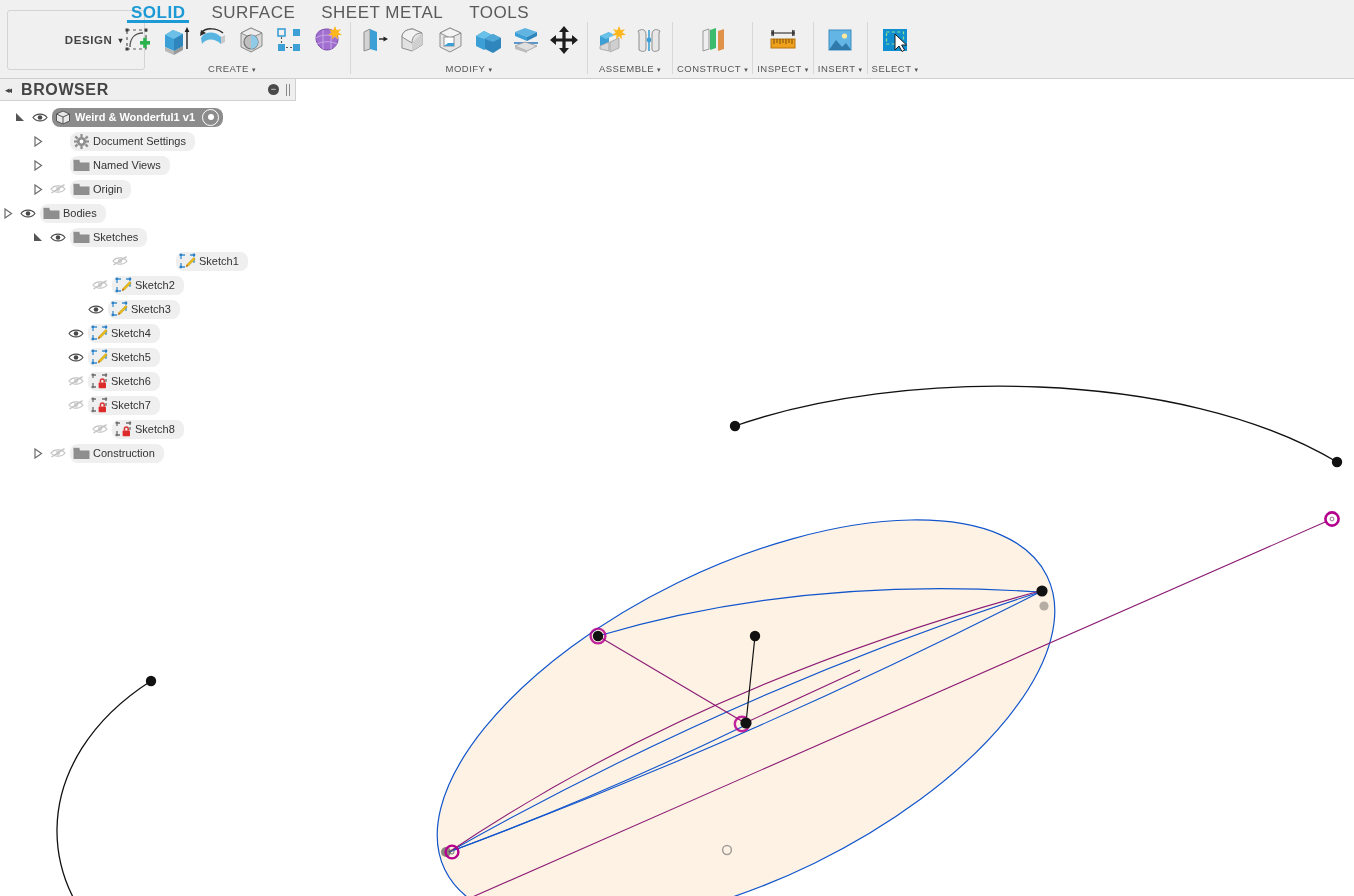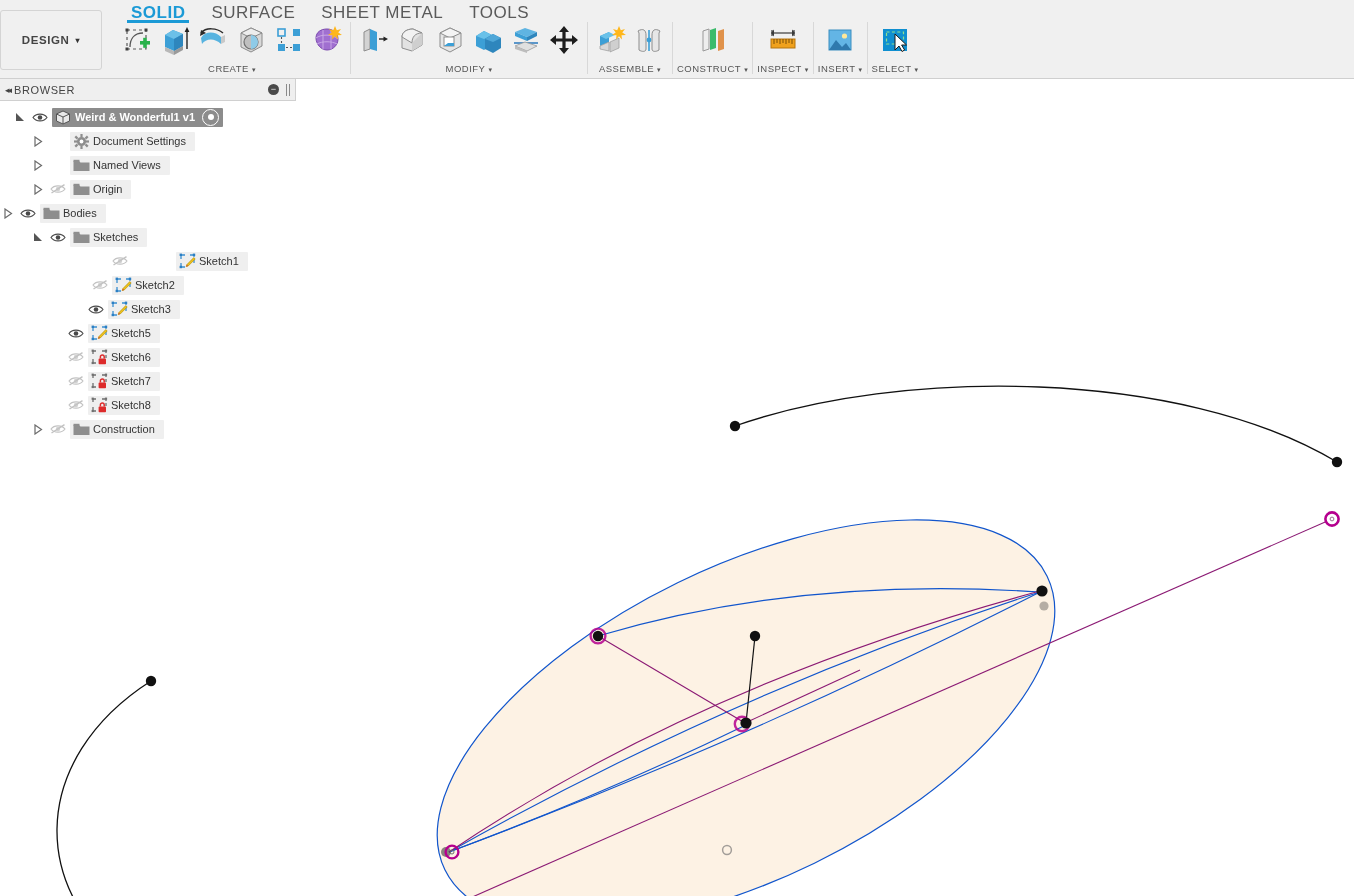--- a/index.html
+++ b/index.html
@@ -10,24 +10,24 @@
     -webkit-font-smoothing:antialiased;
   }
   #app{position:relative;width:1354px;height:896px;}
 
   
   .toolbar{
     position:absolute;left:0;top:0;width:1354px;height:79px;
     background:#f0f0f0;border-bottom:1px solid #cfcfcf;box-sizing:border-box;
   }
   .workspace-btn{
-    position:absolute;left:0;top:10px;width:100px;height:58px;
+    position:absolute;left:7px;top:10px;width:100px;height:58px;
     background:#f0f0f0;border:1px solid #d4d4d4;border-radius:3px;
     display:flex;align-items:center;justify-content:center;
-    font-size:11.5px;color:#444;letter-spacing:.6px;font-weight:bold;
+    font-size:11.5px;color:#444;letter-spacing:.6px;font-weight:bold;padding-left:36px;
   }
   .workspace-btn .caret{margin-left:6px;font-size:8px;color:#333;}
 
   .tabs{position:absolute;left:118px;top:0;height:20px;display:flex;}
   .tab{
     font-size:17px;color:#5a5a5a;letter-spacing:.5px;
     padding:3px 13px 0 13px;position:relative;cursor:pointer;white-space:nowrap;
   }
   .tab.active{color:#1b9ad6;font-weight:bold;}
   .tab.active:after{
@@ -52,37 +52,37 @@
   .browser{
     position:absolute;left:0;top:79px;width:296px;
     background:#fff;
   }
   .browser-header{
     width:296px;height:22px;background:#efefef;border-bottom:1px solid #d0d0d0;
     border-right:1px solid #d0d0d0;
     display:flex;align-items:center;box-sizing:border-box;
   }
   .collapse-arrows{font-size:9px;color:#444;margin-left:5px;letter-spacing:-2px;}
-  .browser-title{font-size:11px;color:#444;letter-spacing:.6px;margin-left:4px;flex:1;}
+  .browser-title{font-size:16px;color:#444;letter-spacing:.6px;margin-left:11px;flex:1;font-weight:bold;}
   .hdr-minus{
     width:11px;height:11px;border-radius:50%;background:#4a4a4a;color:#efefef;
     font-size:9px;line-height:9px;display:flex;align-items:center;justify-content:center;
     margin-right:6px;
   }
   .hdr-grip{width:6px;height:12px;margin-right:4px;position:relative;}
   .hdr-grip:before{content:"";position:absolute;left:1px;top:0;width:1px;height:12px;background:#8a8a8a;}
   .hdr-grip:after{content:"";position:absolute;left:4px;top:0;width:1px;height:12px;background:#8a8a8a;}
 
   .tree{padding-top:4px;font-size:11px;color:#333;}
   .node{height:24px;display:flex;align-items:center;position:relative;}
   .twisty{width:16px;height:24px;display:flex;align-items:center;justify-content:center;cursor:pointer;}
   .twisty svg{display:block;}
   .eye{width:24px;height:24px;display:flex;align-items:center;justify-content:center;cursor:pointer;}
   .node-body{
-    display:flex;align-items:center;height:19px;background:#efefef;border-radius:1px;padding-right:9px;
+    display:flex;align-items:center;height:19px;background:#efefef;border-radius:8px;padding-right:9px;
   }
   .node-body.root{background:#8c8c8c;color:#fff;font-weight:bold;padding-right:4px;}
   .nicon{width:22px;height:19px;display:flex;align-items:center;justify-content:center;}
   .nlabel{font-size:11px;white-space:nowrap;padding-left:1px;}
   .root-dot{
     width:15px;height:15px;border-radius:50%;border:1.6px solid #fff;
     display:flex;align-items:center;justify-content:center;margin-left:7px;background:#8c8c8c;
   }
   .root-dot i{width:6px;height:6px;border-radius:50%;background:#fff;display:block;}
   .canvas-full{
@@ -637,20 +637,43 @@
                 <svg width="17" height="16" viewBox="0 0 17 16">
                   <path d="M2 2 L6 2 M11 2 L15 2 M2 14 L6 14 M15 6 L15 10" stroke="#3a8ed0" stroke-width="1.3" fill="none"></path>
                   <path d="M2 2 L2 6 M15 2 L15 4 M2 10 L2 14" stroke="#3a8ed0" stroke-width="1.3" fill="none"></path>
                   <rect x="0.6" y="0.6" width="2.4" height="2.4" fill="#2b7fc4"></rect>
                   <rect x="13.8" y="0.6" width="2.4" height="2.4" fill="#2b7fc4"></rect>
                   <rect x="0.6" y="12.8" width="2.4" height="2.4" fill="#2b7fc4"></rect>
                   <path d="M14.8 4.6 L16.2 6 L9.2 13 L7.2 13.6 L7.9 11.6 Z" fill="#f0c419" stroke="#b38f0c" stroke-width="0.7"></path>
                   <path d="M7.2 13.6 L7.9 11.6 L9.2 13 Z" fill="#d94f3a"></path>
                 </svg>
               </span>
+              <span class="nlabel">Sketch4</span>
+            </span>
+          </div>
+          <div class="node" style="padding-left: 48px;">
+            <span class="twisty"></span>
+            <span class="eye">
+              <svg width="16" height="11" viewBox="0 0 16 11">
+                <path d="M1 5.5 C4 1,12 1,15 5.5 C12 10,4 10,1 5.5 Z" fill="none" stroke="#4a4a4a" stroke-width="1.1"></path>
+                <circle cx="8" cy="5.5" r="2.3" fill="#4a4a4a"></circle>
+              </svg>
+            </span>
+            <span class="node-body">
+              <span class="nicon">
+                <svg width="17" height="16" viewBox="0 0 17 16">
+                  <path d="M2 2 L6 2 M11 2 L15 2 M2 14 L6 14 M15 6 L15 10" stroke="#3a8ed0" stroke-width="1.3" fill="none"></path>
+                  <path d="M2 2 L2 6 M15 2 L15 4 M2 10 L2 14" stroke="#3a8ed0" stroke-width="1.3" fill="none"></path>
+                  <rect x="0.6" y="0.6" width="2.4" height="2.4" fill="#2b7fc4"></rect>
+                  <rect x="13.8" y="0.6" width="2.4" height="2.4" fill="#2b7fc4"></rect>
+                  <rect x="0.6" y="12.8" width="2.4" height="2.4" fill="#2b7fc4"></rect>
+                  <path d="M14.8 4.6 L16.2 6 L9.2 13 L7.2 13.6 L7.9 11.6 Z" fill="#f0c419" stroke="#b38f0c" stroke-width="0.7"></path>
+                  <path d="M7.2 13.6 L7.9 11.6 L9.2 13 Z" fill="#d94f3a"></path>
+                </svg>
+              </span>
               <span class="nlabel">Sketch5</span>
             </span>
           </div>
           <div class="node" style="padding-left: 48px;">
             <span class="twisty"></span>
             <span class="eye">
               <svg width="16" height="12" viewBox="0 0 16 12">
                 <path d="M1 6 C4 1.8,12 1.8,15 6 C12 10.2,4 10.2,1 6 Z" fill="none" stroke="#c2c2c2" stroke-width="1.1"></path>
                 <circle cx="8" cy="6" r="2.2" fill="#d2d2d2"></circle>
                 <line x1="1.5" y1="10" x2="14.5" y2="1.6" stroke="#c2c2c2" stroke-width="1.4"></line>
@@ -688,21 +711,21 @@
                   <rect x="0.6" y="0.6" width="2.2" height="2.2" fill="#6f6f6f"></rect>
                   <rect x="13.9" y="0.6" width="2.2" height="2.2" fill="#6f6f6f"></rect>
                   <rect x="0.6" y="12.9" width="2.2" height="2.2" fill="#6f6f6f"></rect>
                   <rect x="7.6" y="9.6" width="7.4" height="5.6" rx="0.8" fill="#dd2b2b"></rect>
                   <path d="M9.4 9.6 L9.4 7.8 A1.9 1.9 0 0 1 13.2 7.8 L13.2 9.6" fill="none" stroke="#dd2b2b" stroke-width="1.5"></path>
                 </svg>
               </span>
               <span class="nlabel">Sketch7</span>
             </span>
           </div>
-          <div class="node" style="padding-left: 48px;">
+          <div class="node" style="padding-left: 72px;">
             <span class="twisty"></span>
             <span class="eye">
               <svg width="16" height="12" viewBox="0 0 16 12">
                 <path d="M1 6 C4 1.8,12 1.8,15 6 C12 10.2,4 10.2,1 6 Z" fill="none" stroke="#c2c2c2" stroke-width="1.1"></path>
                 <circle cx="8" cy="6" r="2.2" fill="#d2d2d2"></circle>
                 <line x1="1.5" y1="10" x2="14.5" y2="1.6" stroke="#c2c2c2" stroke-width="1.4"></line>
               </svg>
             </span>
             <span class="node-body">
               <span class="nicon">

